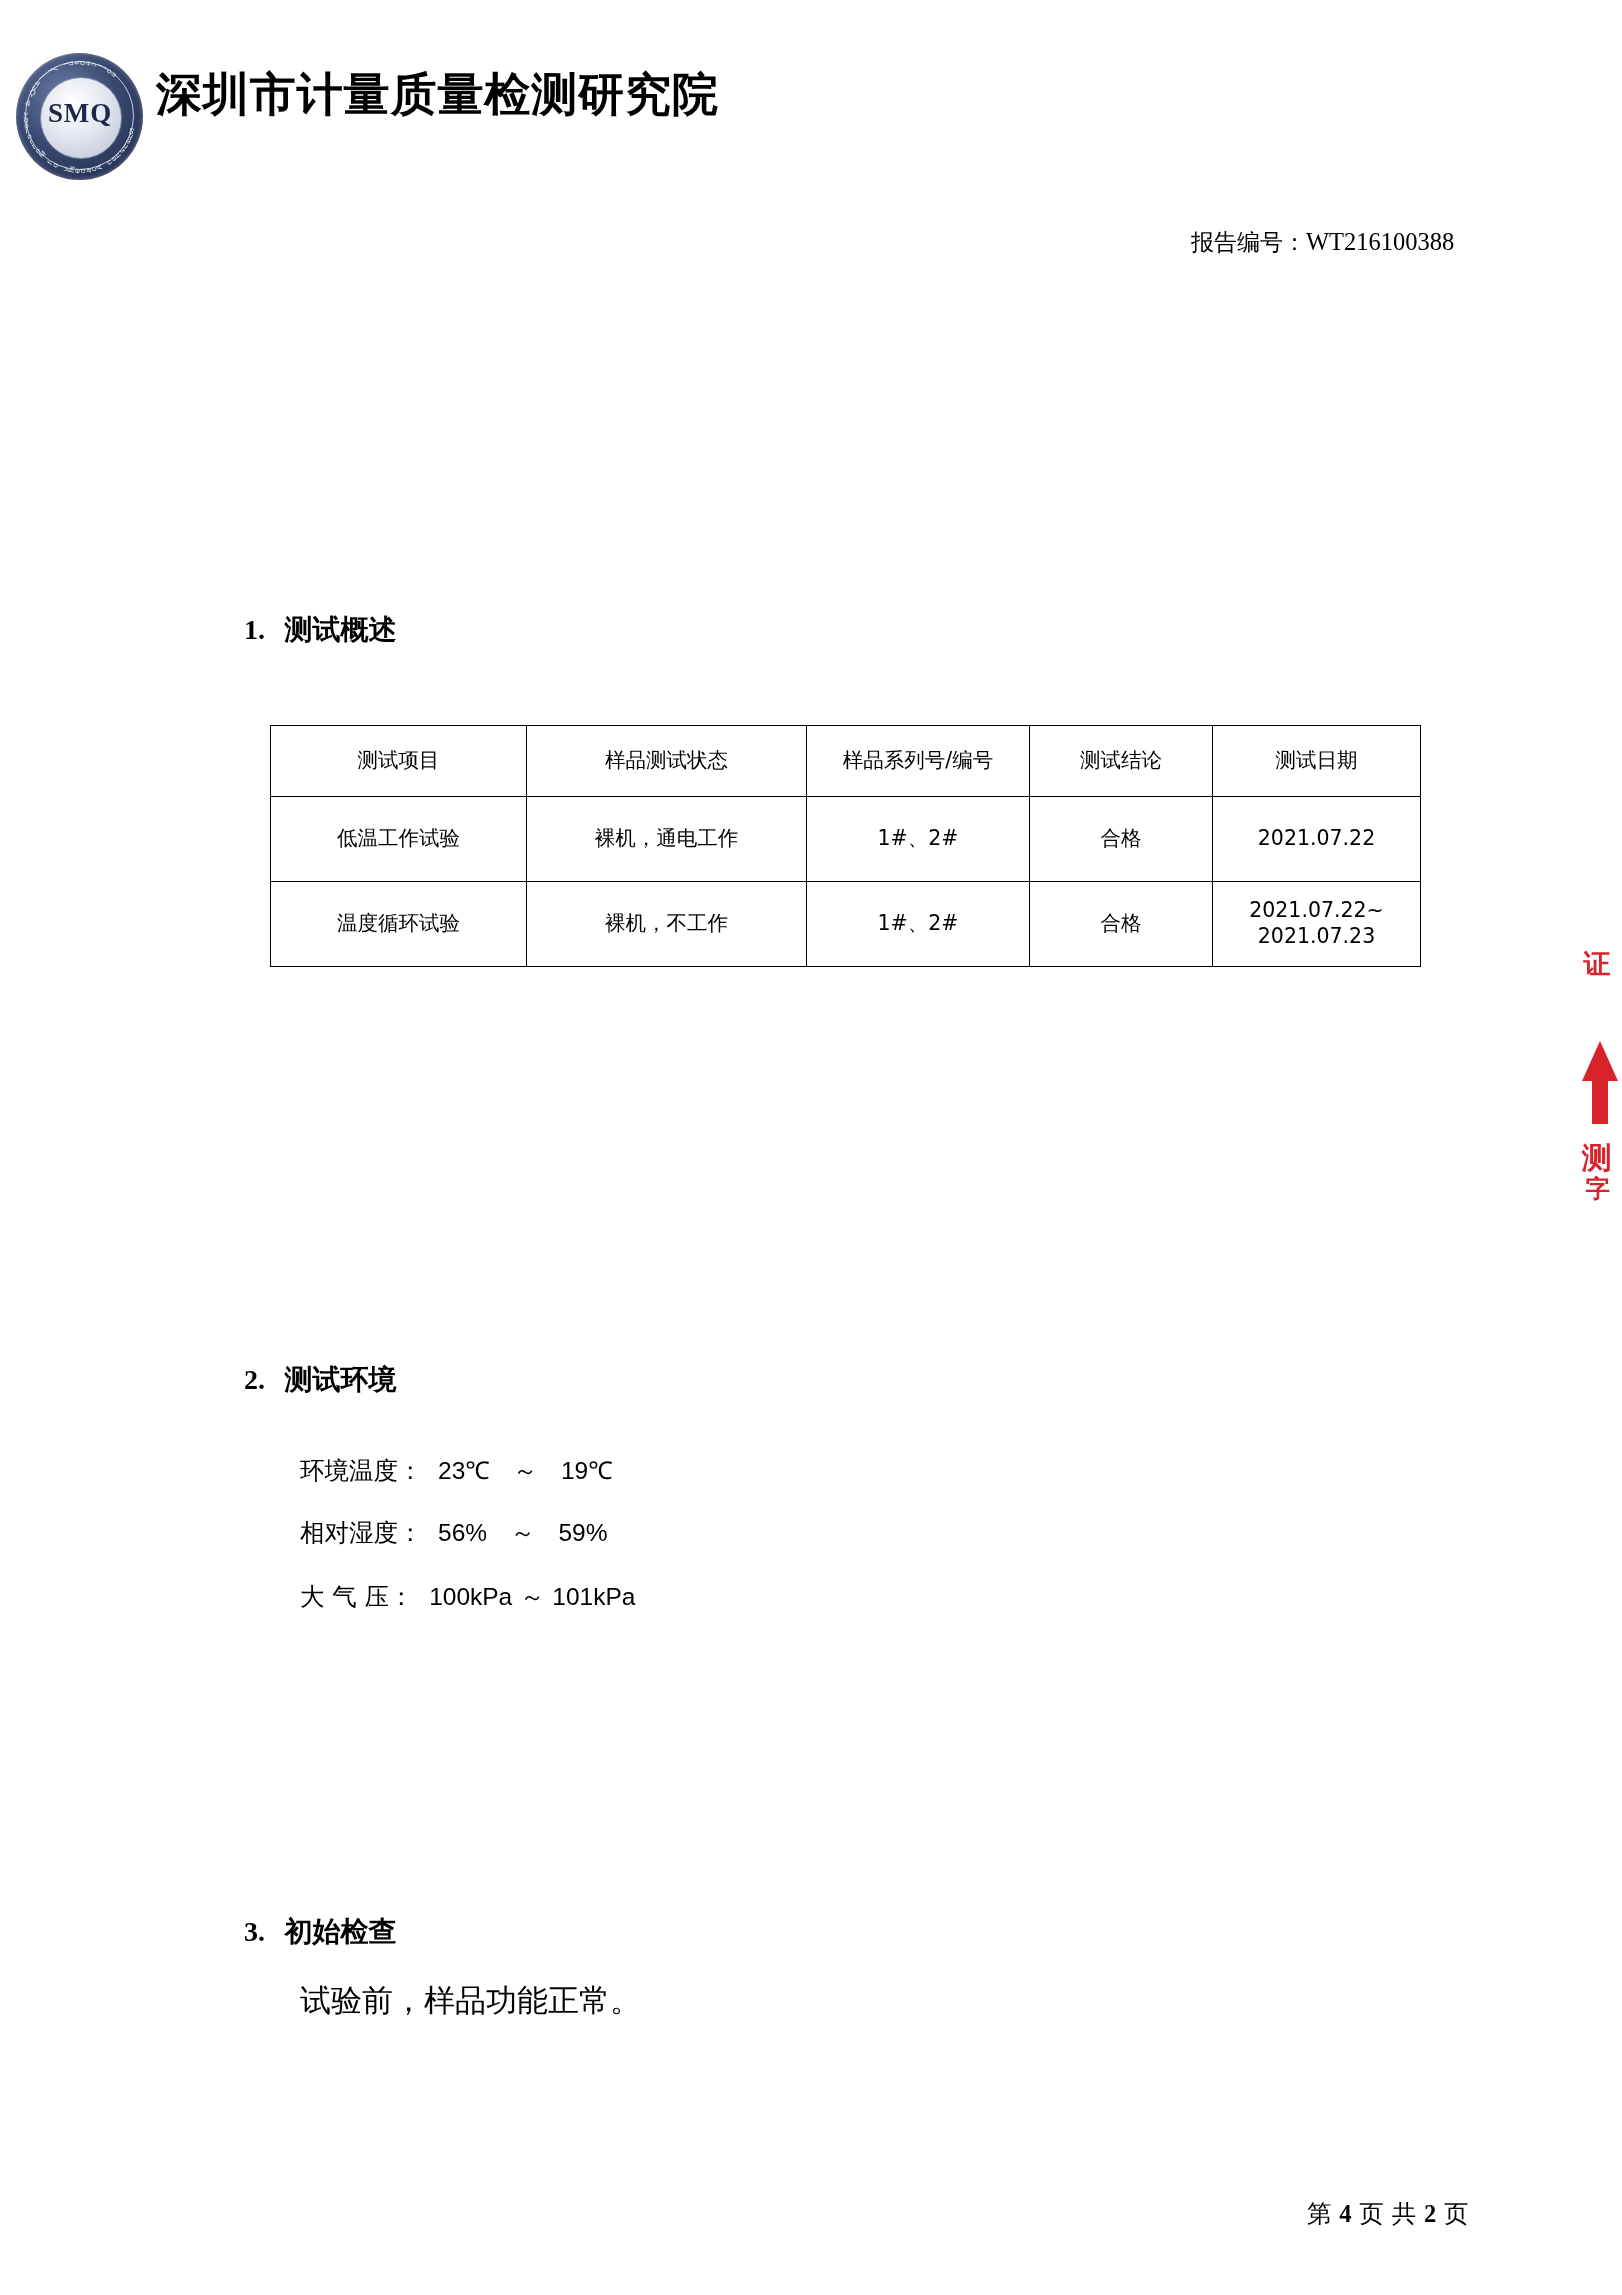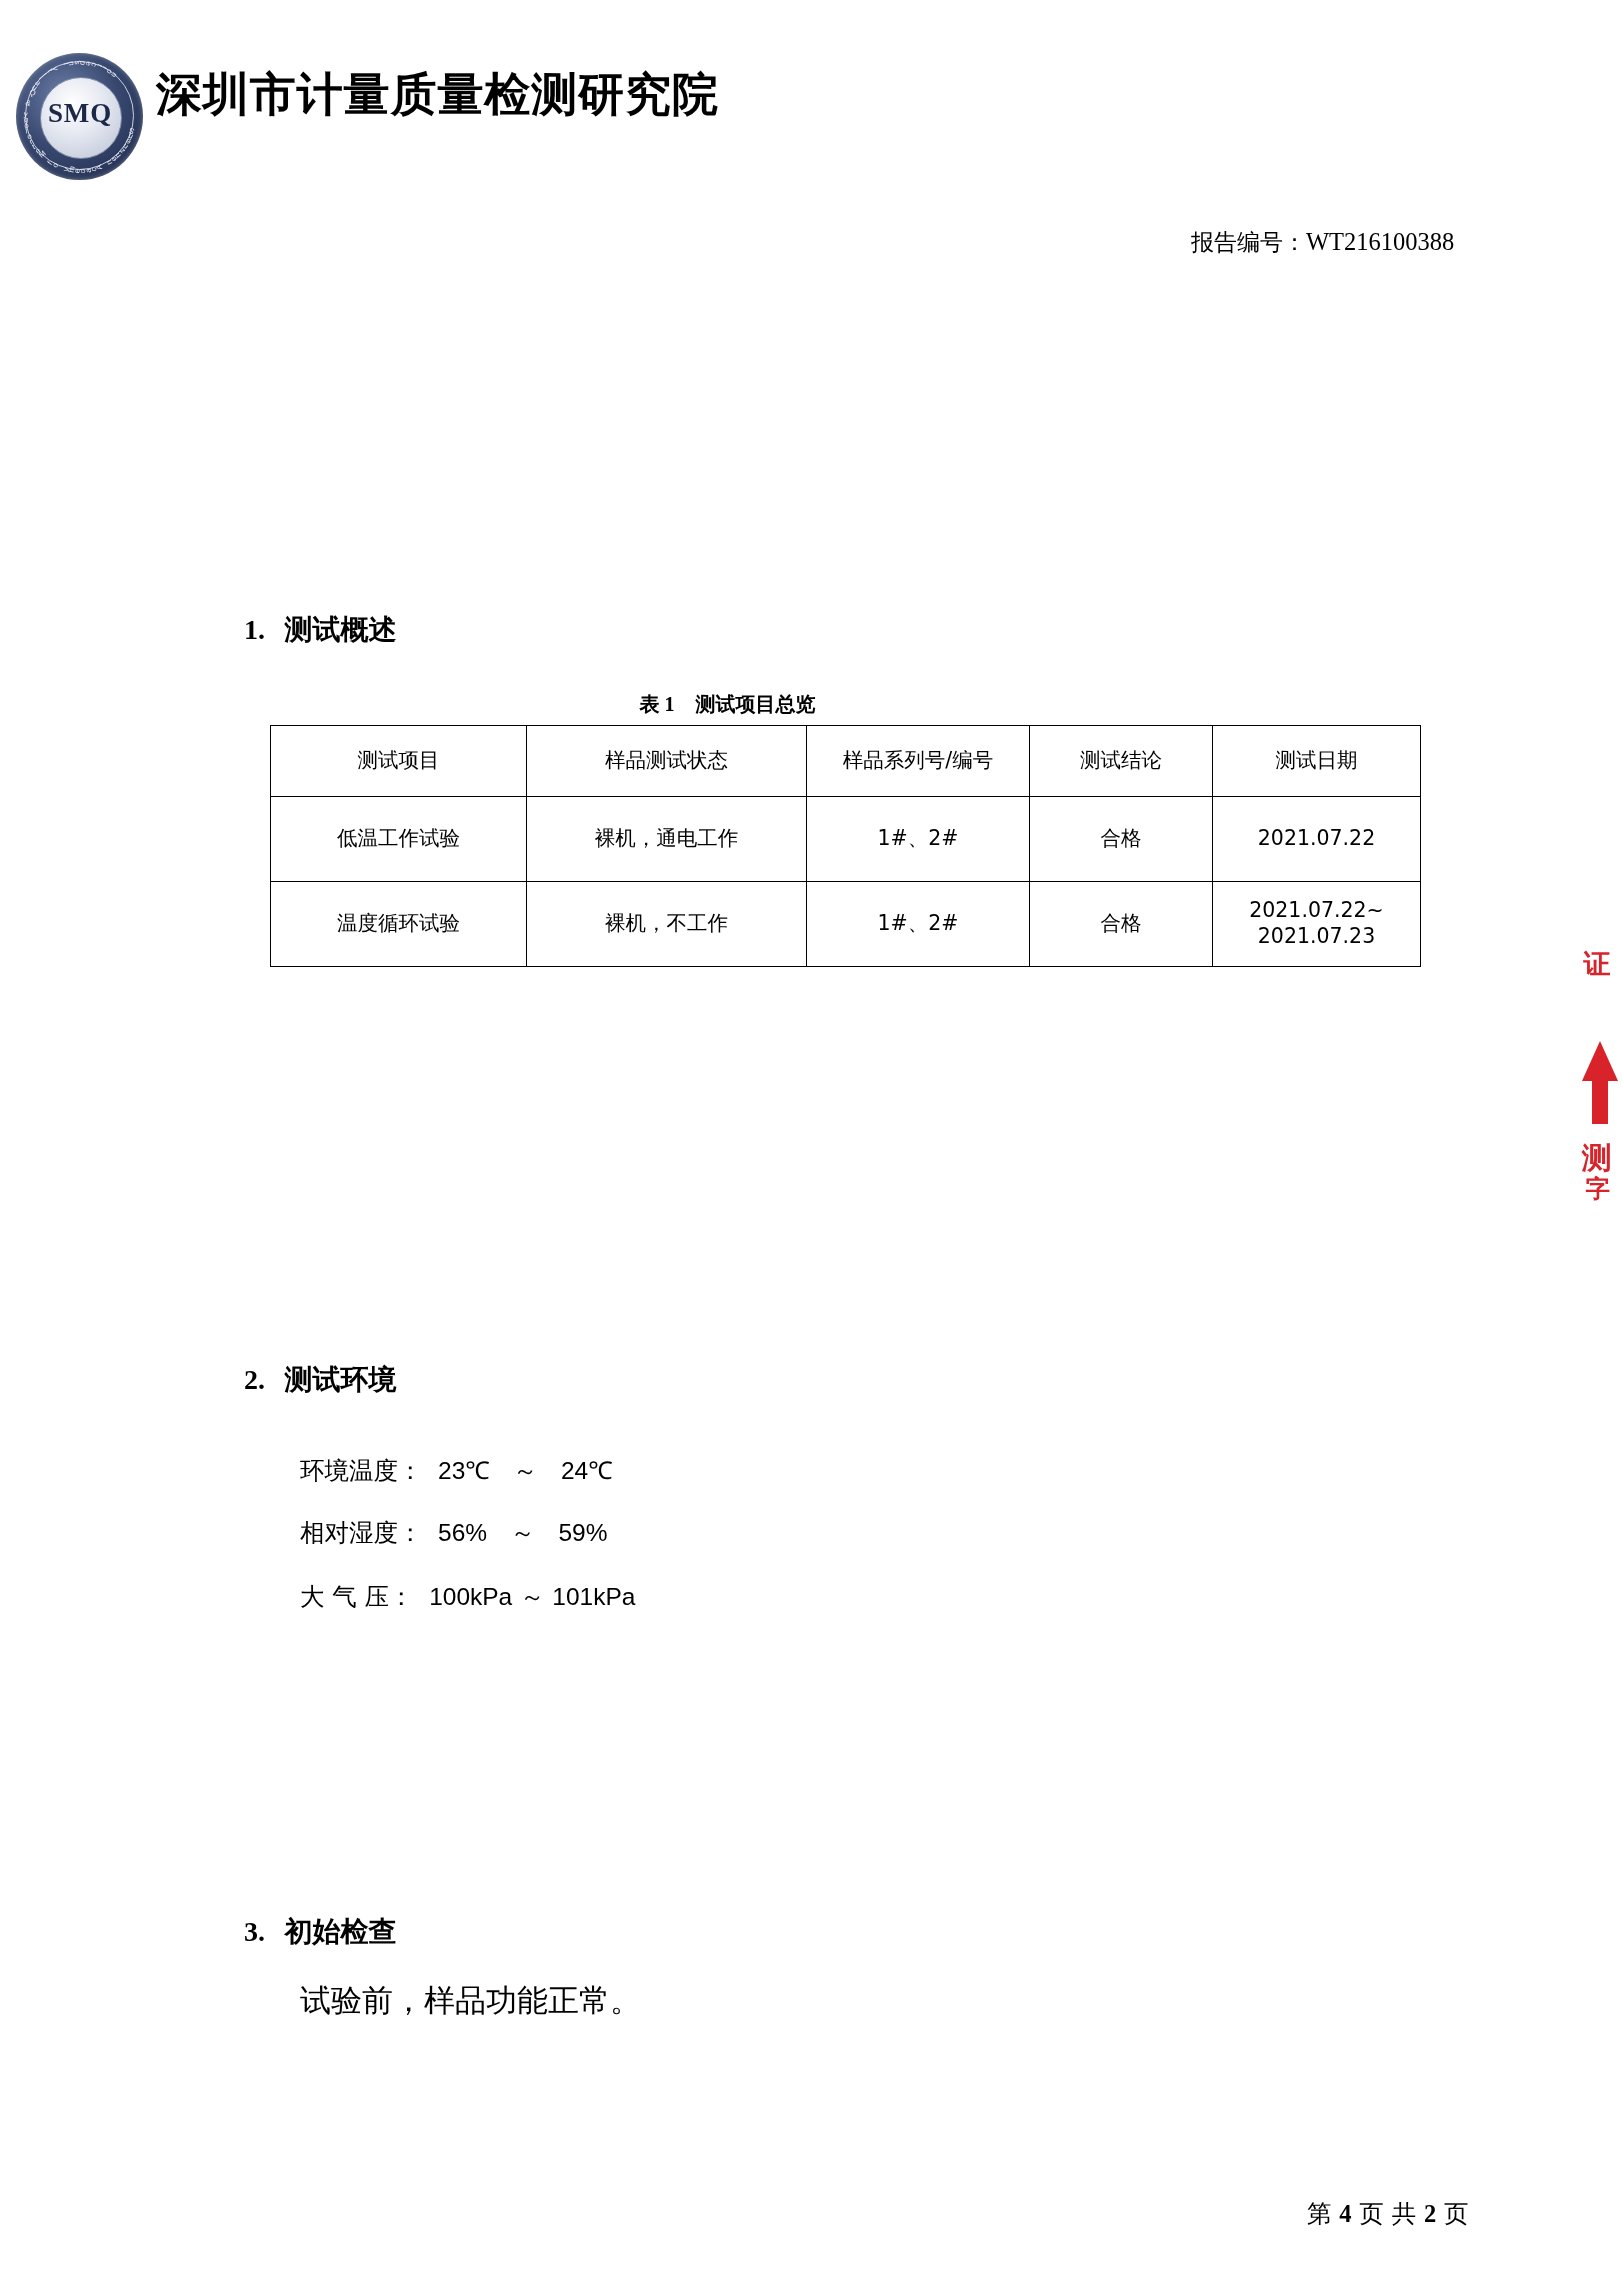--- a/index.html
+++ b/index.html
@@ -349,23 +349,20 @@
   </div>
 
   <div class="report-no">
     <span class="lbl">报告编号：</span><span class="val">WT216100388</span>
   </div>
 
   <div class="sec-head" id="sec1">
     <span class="sec-num">1.</span>&nbsp;&nbsp;<span>测试概述</span>
   </div>
 
-  <div class="table-caption">
-    <span class="cap-num">表 1</span>&nbsp;&nbsp;&nbsp;<span>测试项目总览</span>
-  </div>
 
   <div class="tbl-wrap">
     <table class="overview">
       <tbody>
           <tr class="hdr">
         <th class="c1">测试项目</th>
         <th class="c2">样品测试状态</th>
         <th class="c3">样品系列号/编号</th>
         <th class="c4">测试结论</th>
         <th class="c5">测试日期</th>
@@ -389,21 +386,21 @@
       </tr>
     </tbody>
       </table>
   </div>
 
   <div class="sec-head" id="sec2">
     <span class="sec-num">2.</span>&nbsp;&nbsp;<span>测试环境</span>
   </div>
 
   <div class="env-line" id="env1">
-    <span class="env-label">环境温度：</span>&nbsp;&nbsp;<span class="env-val">23℃</span>&nbsp;&nbsp;&nbsp;<span class="tilde">～</span>&nbsp;&nbsp;&nbsp;<span class="env-val">24℃</span>
+    <span class="env-label">环境温度：</span>&nbsp;&nbsp;<span class="env-val">23℃</span>&nbsp;&nbsp;&nbsp;<span class="tilde">～</span>&nbsp;&nbsp;&nbsp;<span class="env-val">19℃</span>
   </div>
 
   <div class="env-line" id="env2">
     <span class="env-label">相对湿度：</span>&nbsp;&nbsp;<span class="env-val">56%</span>&nbsp;&nbsp;&nbsp;<span class="tilde">～</span>&nbsp;&nbsp;&nbsp;<span class="env-val">59%</span>
   </div>
 
   <div class="env-line" id="env3">
     <span class="env-label">大 气 压：</span>&nbsp;&nbsp;<span class="env-val">100kPa</span>&nbsp;<span class="tilde">～</span>&nbsp;<span class="env-val">101kPa</span>
   </div>
 

